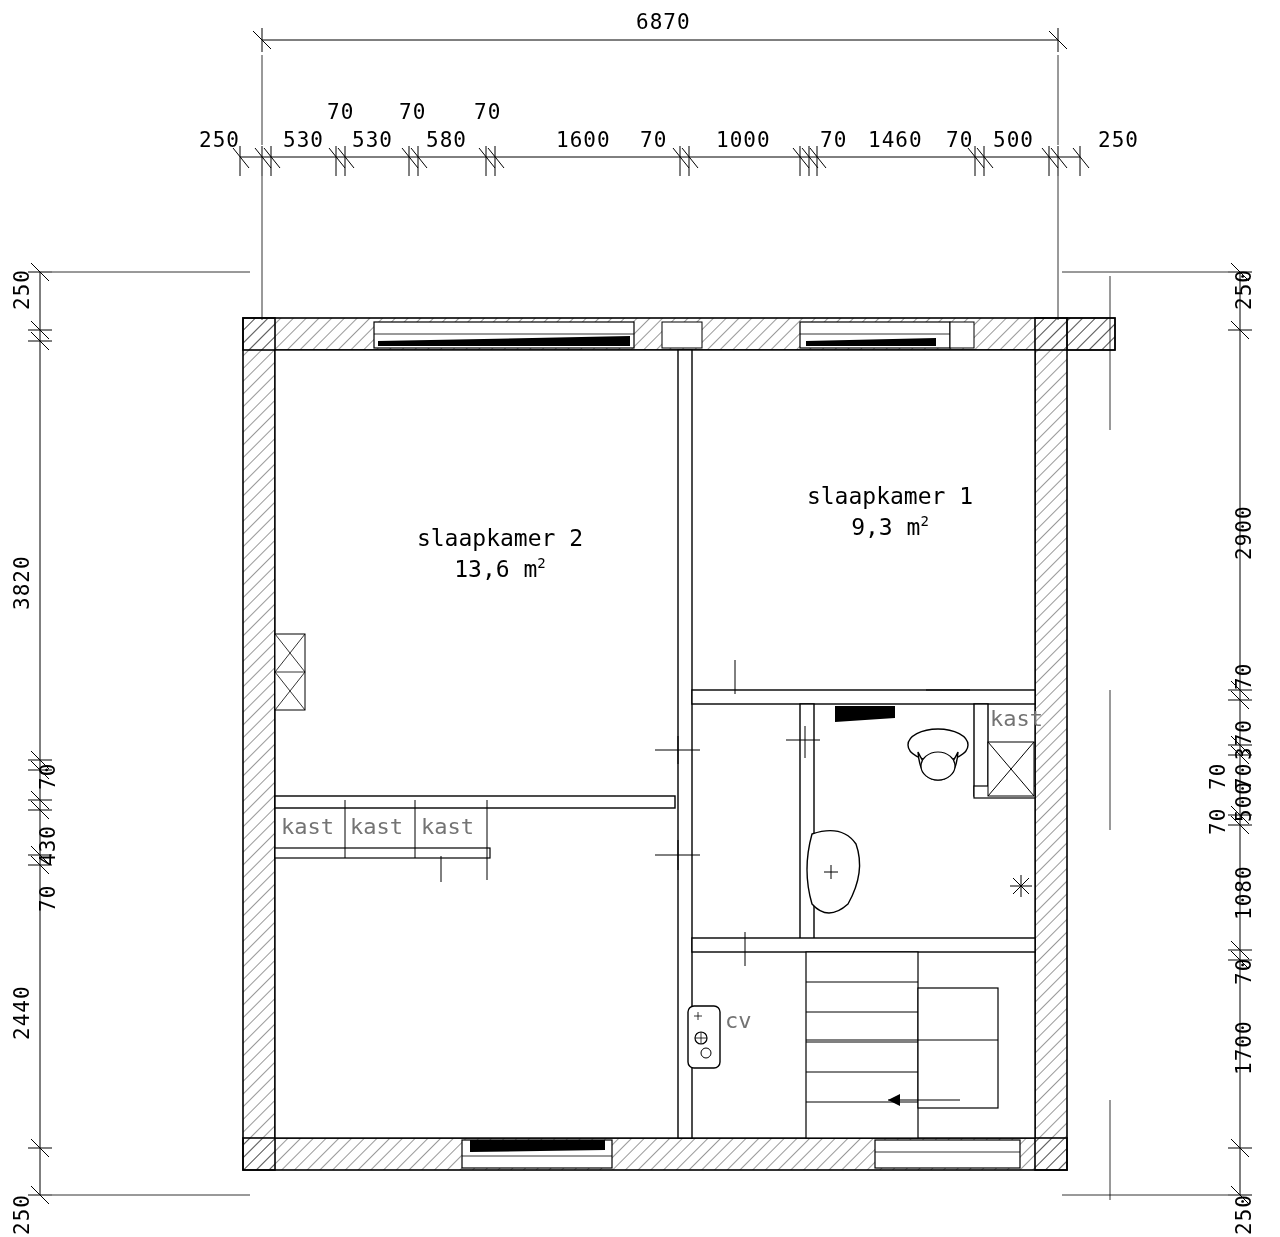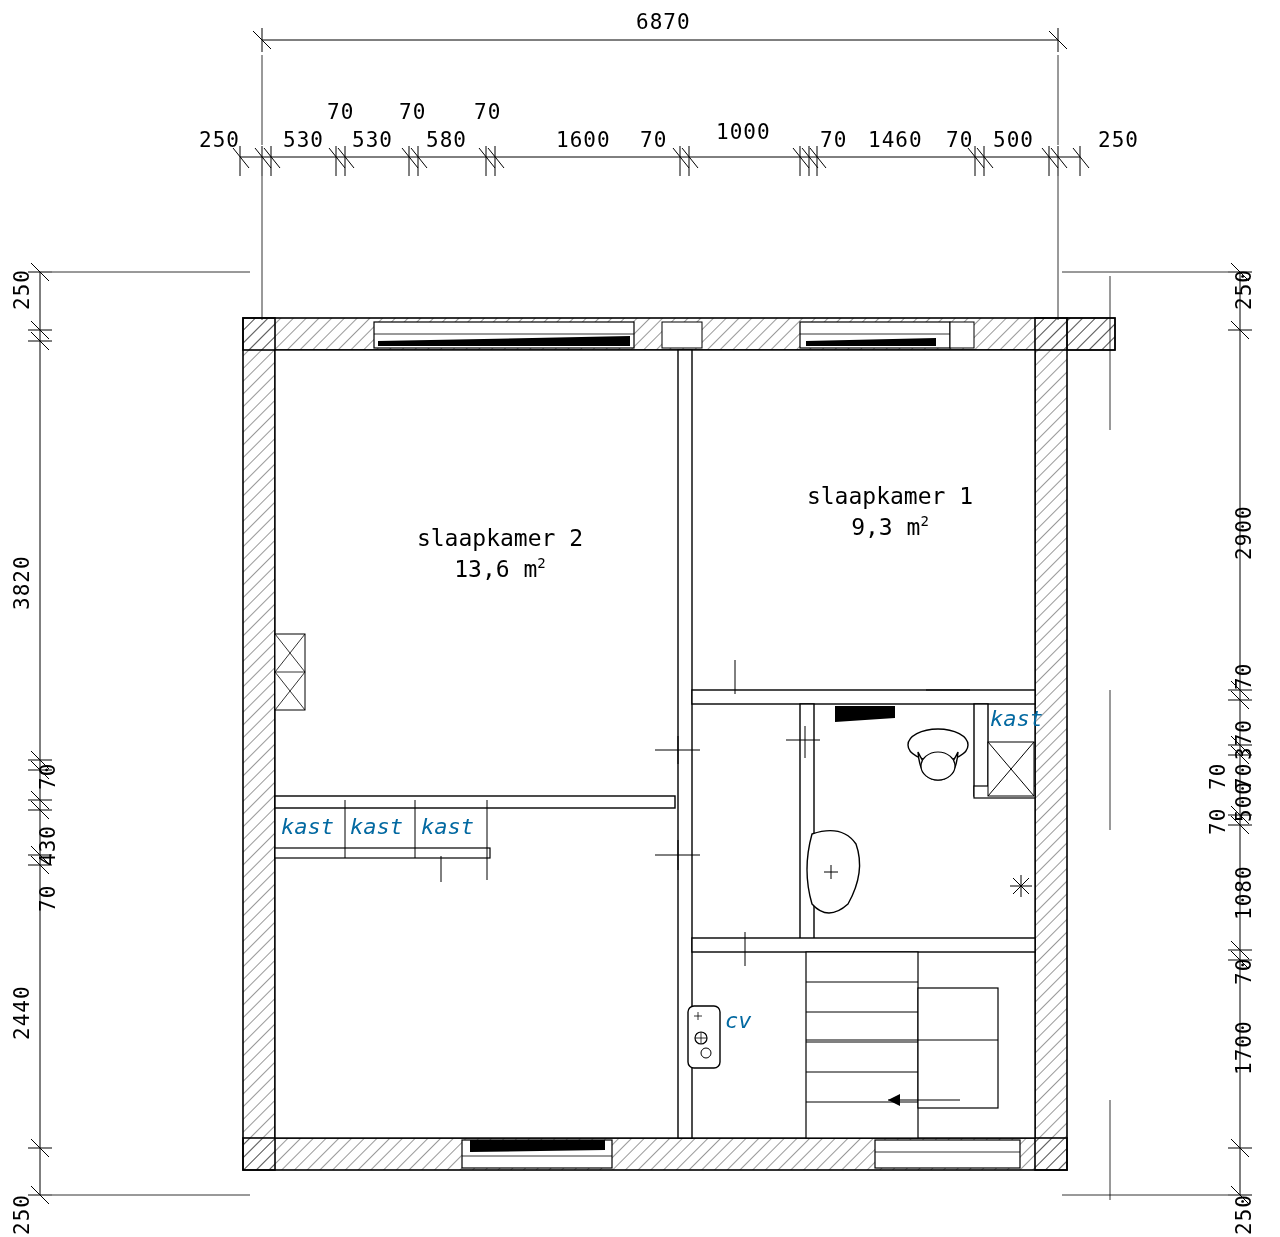--- a/index.html
+++ b/index.html
@@ -45,22 +45,21 @@
   }
   .roomlabel sup {
     font-size: 14px;
     vertical-align: super;
   }
   .smalllabel {
     position: absolute;
     font-family: "DejaVu Sans Mono", monospace;
     font-size: 22px;
     white-space: nowrap;
-    color: #0369a1;
-    font-style: italic;
+    color: #737373;
   }
   svg {
     position: absolute;
     left: 0;
     top: 0;
   }
   .ln-thin { stroke: #000; stroke-width: 1; fill: none; }
   .ln-hair { stroke: #000; stroke-width: 0.8; fill: none; }
   .fillblack { fill: #000; stroke: none; }
   .hatch { stroke: #000; stroke-width: 0.8; }
@@ -318,21 +317,21 @@
   <div class="dim" style="left:327px; top:100px;">70</div>
   <div class="dim" style="left:399px; top:100px;">70</div>
   <div class="dim" style="left:474px; top:100px;">70</div>
 
   <div class="dim" style="left:199px; top:128px;">250</div>
   <div class="dim" style="left:283px; top:128px;">530</div>
   <div class="dim" style="left:352px; top:128px;">530</div>
   <div class="dim" style="left:426px; top:128px;">580</div>
   <div class="dim" style="left:556px; top:128px;">1600</div>
   <div class="dim" style="left:640px; top:128px;">70</div>
-  <div class="dim" style="left:716px; top:120px;">1000</div>
+  <div class="dim" style="left:716px; top:128px;">1000</div>
   <div class="dim" style="left:820px; top:128px;">70</div>
   <div class="dim" style="left:868px; top:128px;">1460</div>
   <div class="dim" style="left:946px; top:128px;">70</div>
   <div class="dim" style="left:993px; top:128px;">500</div>
   <div class="dim" style="left:1098px; top:128px;">250</div>
 
   <div class="dim vert" style="left:10px; top:310px;">250</div>
   <div class="dim vert" style="left:10px; top:610px;">3820</div>
   <div class="dim vert" style="left:36px; top:790px;">70</div>
   <div class="dim vert" style="left:36px; top:866px;">430</div>

